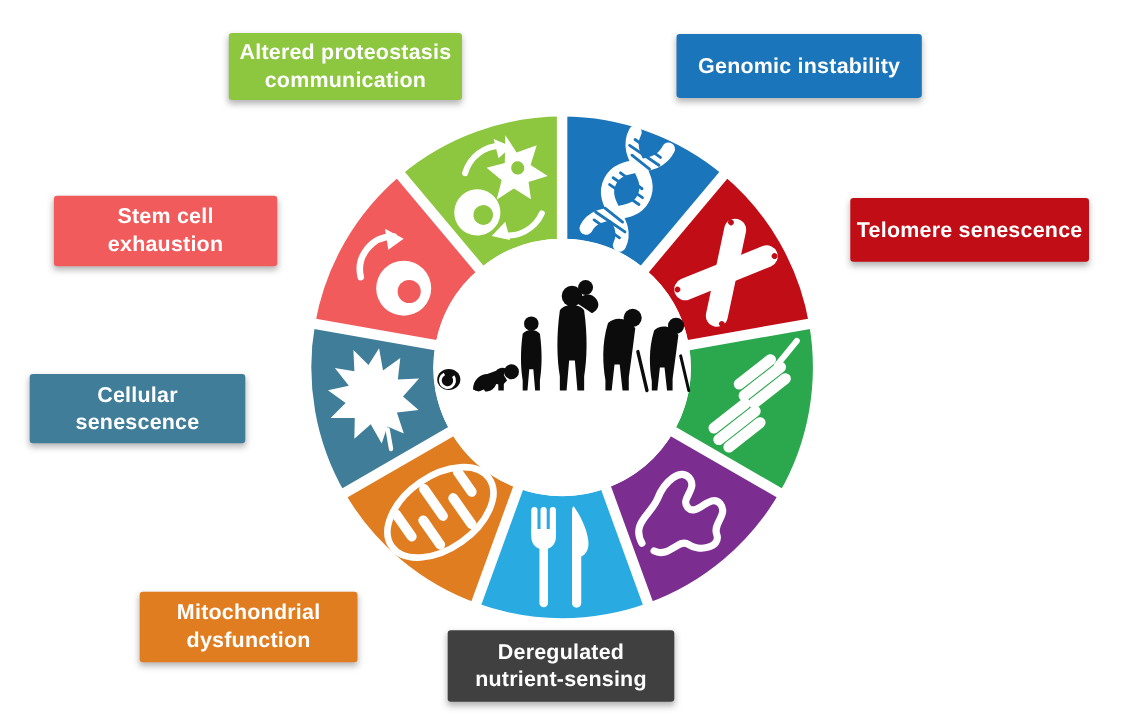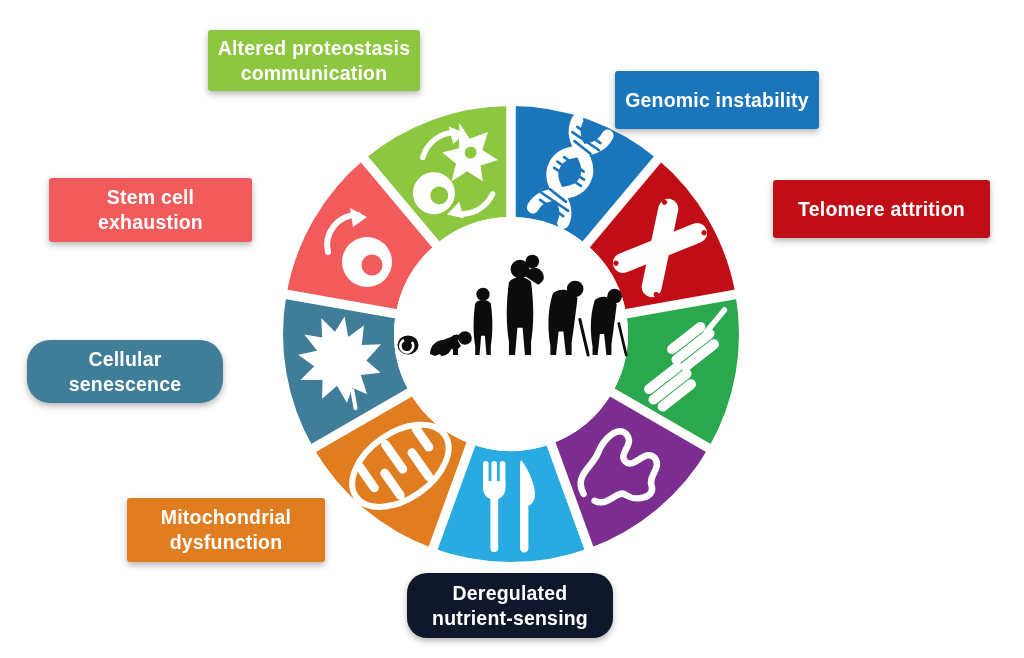--- a/index.html
+++ b/index.html
@@ -10,24 +10,24 @@
   .stage svg{position:absolute;left:0;top:0;}
   .label{
     position:absolute;display:flex;align-items:center;justify-content:center;
     text-align:center;color:#ffffff;font-weight:bold;font-size:19.5px;line-height:1.28;
     white-space:pre;border-radius:3px;
     box-shadow:0 3px 6px rgba(90,90,90,.45);
     letter-spacing:.2px;
   }
   
   #lbl-altered   {left:208px;top:30px; width:212px;height:61px;}
-  #lbl-genomic   {left:615px;top:31px; width:204px;height:58px;margin-top:40px;}
+  #lbl-genomic   {left:615px;top:31px; width:223px;height:58px;}
   #lbl-stemcell  {left:49px; top:178px;width:203px;height:64px;}
   #lbl-telomere  {left:773px;top:180px;width:217px;height:58px;}
-  #lbl-senescence{left:27px; top:340px;width:196px;height:63px;border-radius:23px;}
+  #lbl-senescence{left:27px; top:340px;width:196px;height:63px;}
   #lbl-epigenetic{left:803px;top:340px;width:200px;height:65px;}
   #lbl-mito      {left:127px;top:498px;width:198px;height:64px;}
   #lbl-proteo    {left:696px;top:500px;width:202px;height:64px;}
   #lbl-nutrient  {left:407px;top:573px;width:206px;height:65px;}
 </style>
 </head>
 <body>
 
 <div class="stage">
 
@@ -179,25 +179,25 @@
     </svg>
 
   <div class="label" id="lbl-altered" style="background-color: rgb(141, 198, 63);">Altered proteostasis
 communication</div>
 
   <div class="label" id="lbl-genomic" style="background-color: rgb(27, 117, 187);">Genomic instability</div>
 
   <div class="label" id="lbl-stemcell" style="background-color: rgb(241, 91, 92);">Stem cell
 exhaustion</div>
 
-  <div class="label" id="lbl-telomere" style="background-color: rgb(192, 13, 22);">Telomere attrition</div>
+  <div class="label" id="lbl-telomere" style="background-color: rgb(192, 13, 22);">Telomere senescence</div>
 
   <div class="label" id="lbl-senescence" style="background-color: rgb(63, 125, 153);">Cellular
 senescence</div>
 
 
-  <div class="label" id="lbl-mito" style="background-color: rgb(224, 125, 32);">Mitochondrial
+  <div class="label" id="lbl-mito" style="background-color: rgb(224, 125, 32); margin-top: 40px;">Mitochondrial
 dysfunction</div>
 
 
-  <div class="label" id="lbl-nutrient" style="background-color: #0f172a; border-radius: 20px;">Deregulated
+  <div class="label" id="lbl-nutrient" style="background-color: #404040;">Deregulated
 nutrient-sensing</div>
 </div>
 
 </body></html>

